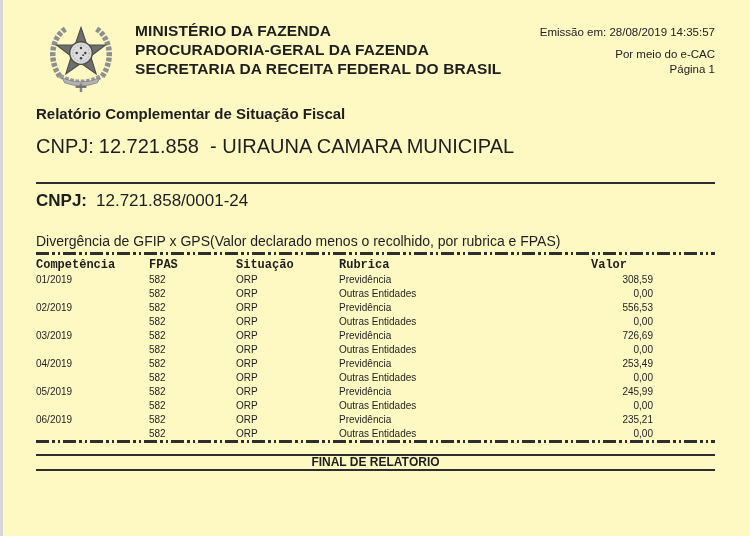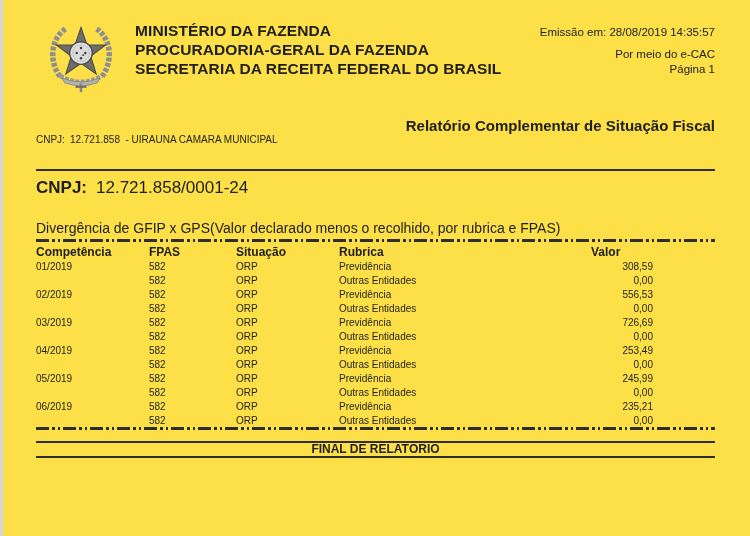--- a/index.html
+++ b/index.html
@@ -1,58 +1,58 @@
 <!DOCTYPE html>
 <html><head>
 <meta charset="utf-8">
 <style>
   html,body { margin:0; padding:0; background:#fff; }
   .page {
     position:relative;
     width:750px; height:536px;
-    background:#fde047;
+    background:#fef9c3;
     border-left:3px solid #d6d6d6;
     box-sizing:border-box;
     font-family:"Liberation Sans", sans-serif;
     color:#1e1e1e;
     overflow:hidden;
   }
   .content { padding:16px 35px 0 33px; }
 
   
   .hdr { display:flex; align-items:flex-start; }
   .logo { width:78px; height:82px; margin-left:6px; flex:0 0 auto; }
   .agency { margin-left:15px; padding-top:5px; }
   .agency div { font-weight:bold; font-size:15.5px; line-height:19px; letter-spacing:0.1px; }
   .meta { margin-left:auto; text-align:right; font-size:11.5px; padding-top:10px; color:#222; }
   .meta .emission { margin-bottom:10px; }
   .meta .channel  { margin-bottom:3px; }
 
-  .title { text-align:right; font-weight:bold; font-size:15px; margin-top:19px; }
-
-  .cnpj1 { font-size:10px; }
+  .title { text-align:left; font-weight:bold; font-size:15px; margin-top:7px; }
+
+  .cnpj1 { font-size:20px; margin-top:13px; }
   .cnpj1 .lbl { margin-right:5px; }
 
   .rule { border:none; border-top:2px solid #2e2e2e; margin:24px 0 0 0; }
 
   .cnpj2 { font-size:17px; margin-top:7px; }
   .cnpj2 .lbl { font-weight:bold; margin-right:9px; }
 
   .section-heading { font-weight:normal; font-size:14px; margin-top:22px; margin-bottom:3px; }
 
   .dashline {
     height:3px;
     background:repeating-linear-gradient(90deg,
       #2e2e2e 0 13px, transparent 13px 16px,
       #2e2e2e 16px 19px, transparent 19px 22px,
       #2e2e2e 22px 24px, transparent 24px 27px);
   }
 
   table.data { width:100%; border-collapse:collapse; table-layout:fixed; margin-top:2px; }
-  table.data th { text-align:left; font-weight:bold; font-size:12px; padding:0; height:15px; vertical-align:middle; }
+  table.data th { text-align:left; font-weight:bold; font-size:12px; padding:0; height:15px; vertical-align:middle;font-family:Liberation Mono, monospace; }
   table.data td { font-size:10px; padding:0; height:14px; vertical-align:middle; white-space:nowrap; overflow:hidden; }
   col.c-comp { width:113px; }
   col.c-fpas { width:87px; }
   col.c-sit  { width:103px; }
   col.c-rub  { width:auto; }
   col.c-val  { width:124px; }
   .num { text-align:right; padding-right:62px !important; }
 
   .foot-band {
     margin-top:11px;

